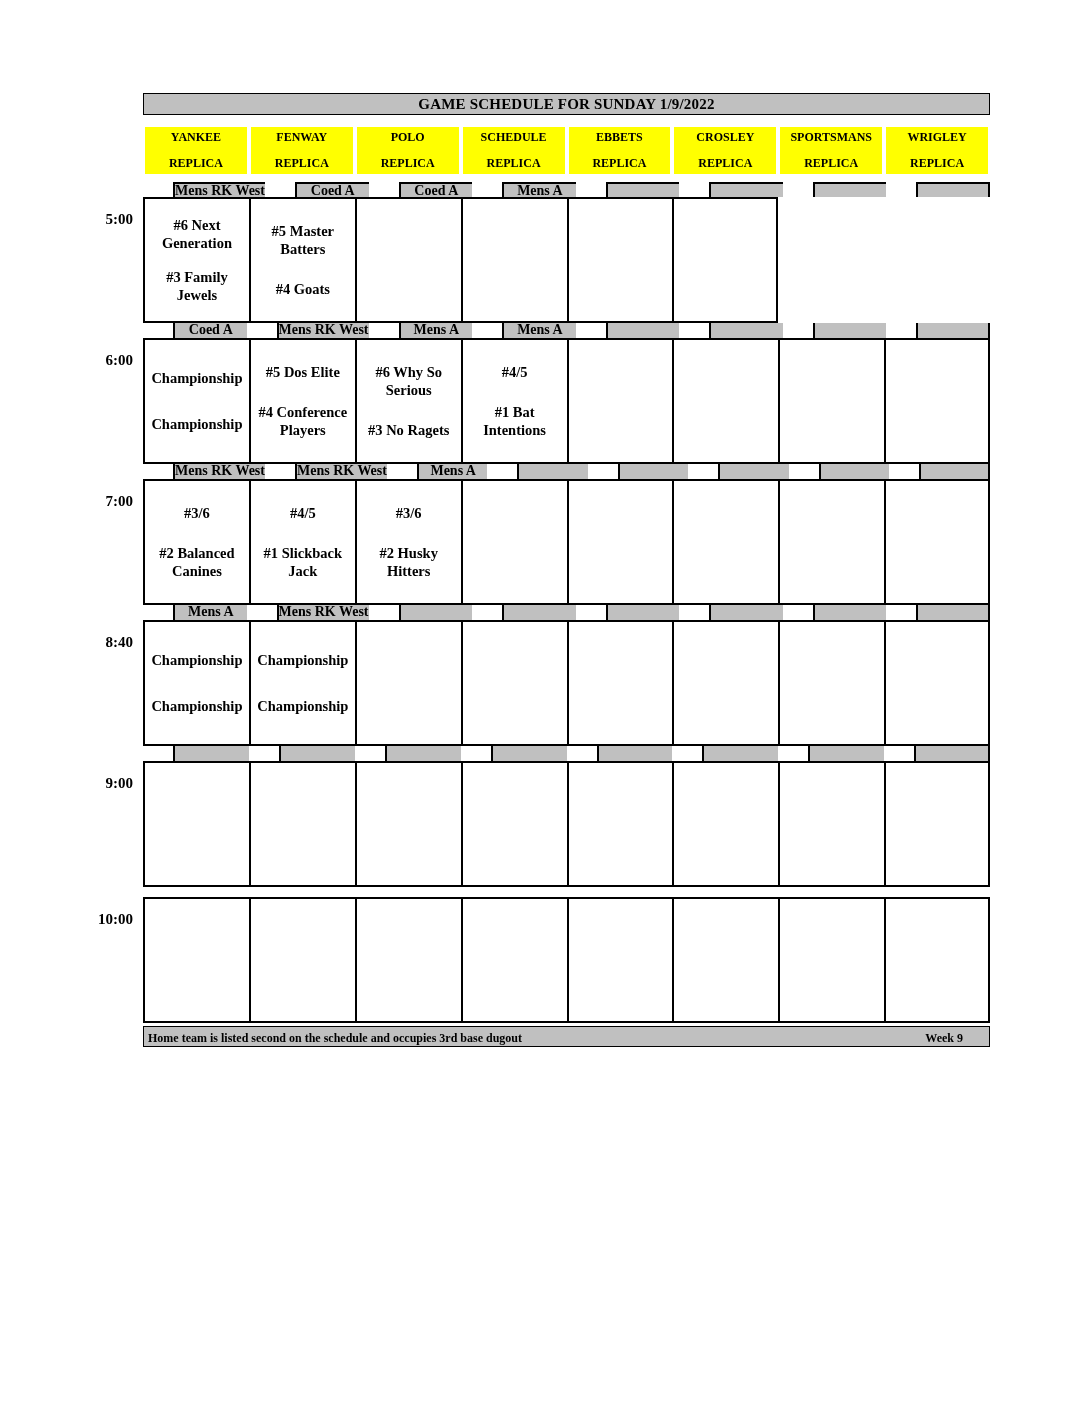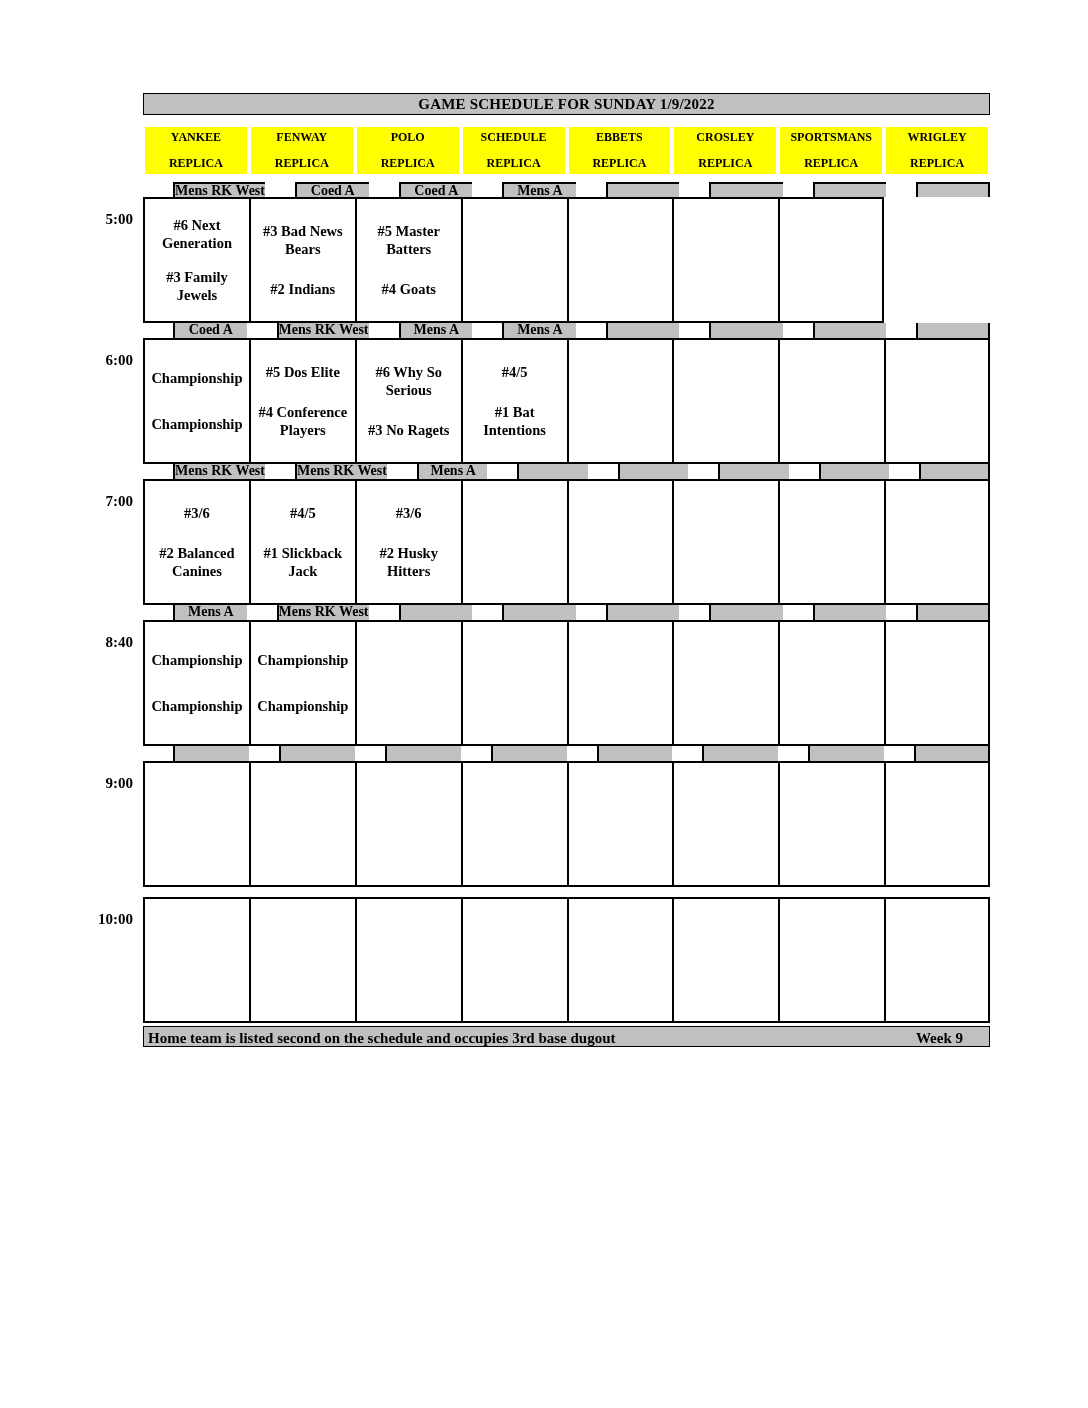--- a/index.html
+++ b/index.html
@@ -46,21 +46,21 @@
   .game-cell:last-child { border-right:2px solid #000; }
   .team { width:100%; }
 
   .time-label { text-align:right; padding:14px 10px 0 0; font-size:15px; }
   .gap-row { height:10px; }
 
   .footer-row { margin-top:3px; }
   .footer-bar {
     grid-column:2 / span 8; background:#c0c0c0; border:1.5px solid #000;
     height:21px; display:flex; align-items:center; justify-content:space-between;
-    font-size:15px; padding:4px 26px 0 4px; white-space:nowrap;
+    font-size:12px; padding:4px 26px 0 4px; white-space:nowrap;
   }
 </style>
 </head>
 <body>
 
 <div class="sheet">
 
   <div class="row title-row">
     <div class="gutter"></div>
     <div class="title-bar">GAME SCHEDULE FOR SUNDAY 1/9/2022</div>
@@ -114,24 +114,20 @@
         <div class="league-cell"></div>
         <div class="league-cell"></div>
         <div class="league-cell"></div>
         <div class="league-cell"></div>
       </div>
       <div class="row game-row">
         <div class="gutter time-label">5:00</div>
         <div class="game-cell">
           <div class="team away">#6 Next Generation</div>
           <div class="team home">#3 Family Jewels</div>
-        </div>
-        <div class="game-cell">
-          <div class="team away">#3 Bad News Bears</div>
-          <div class="team home">#2 Indians</div>
         </div>
         <div class="game-cell">
           <div class="team away">#5 Master Batters</div>
           <div class="team home">#4 Goats</div>
         </div>
         <div class="game-cell">
           <div class="team away"></div>
           <div class="team home"></div>
         </div>
         <div class="game-cell">

